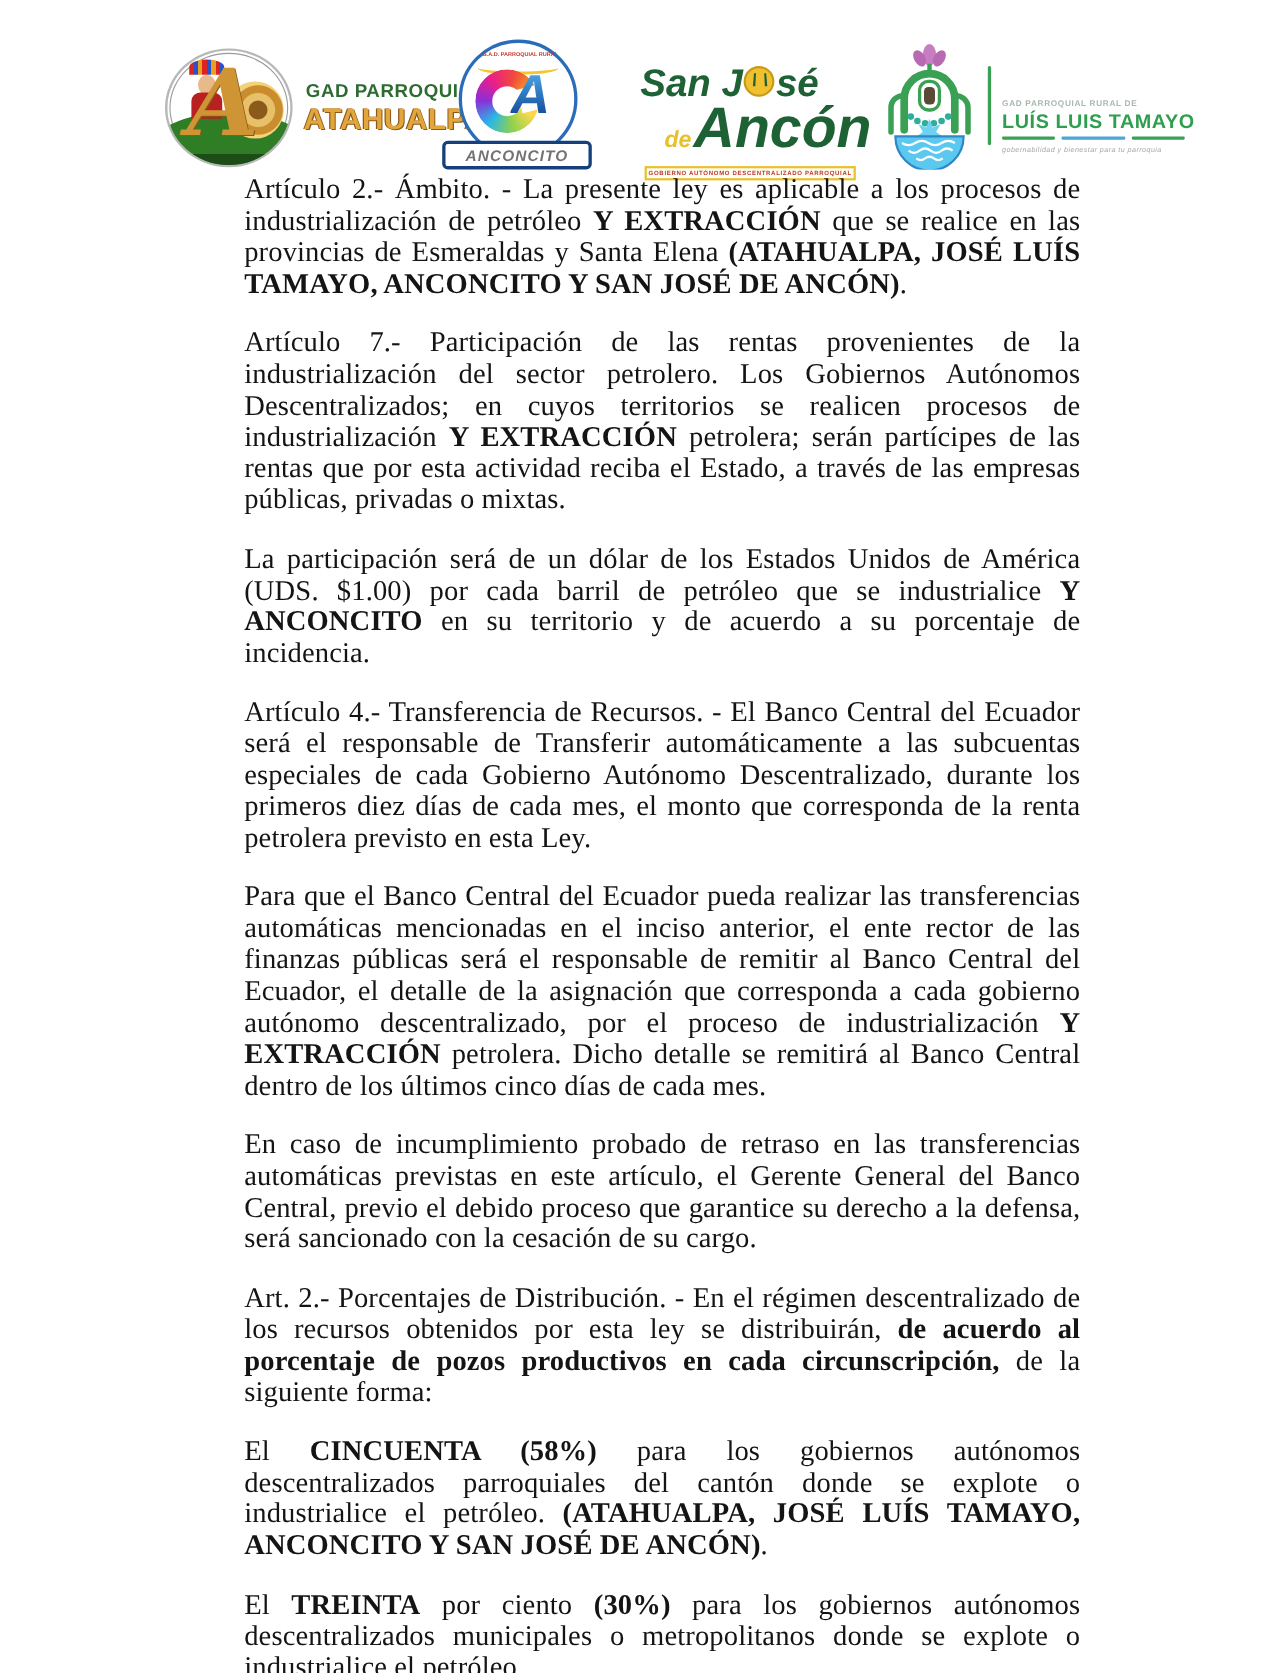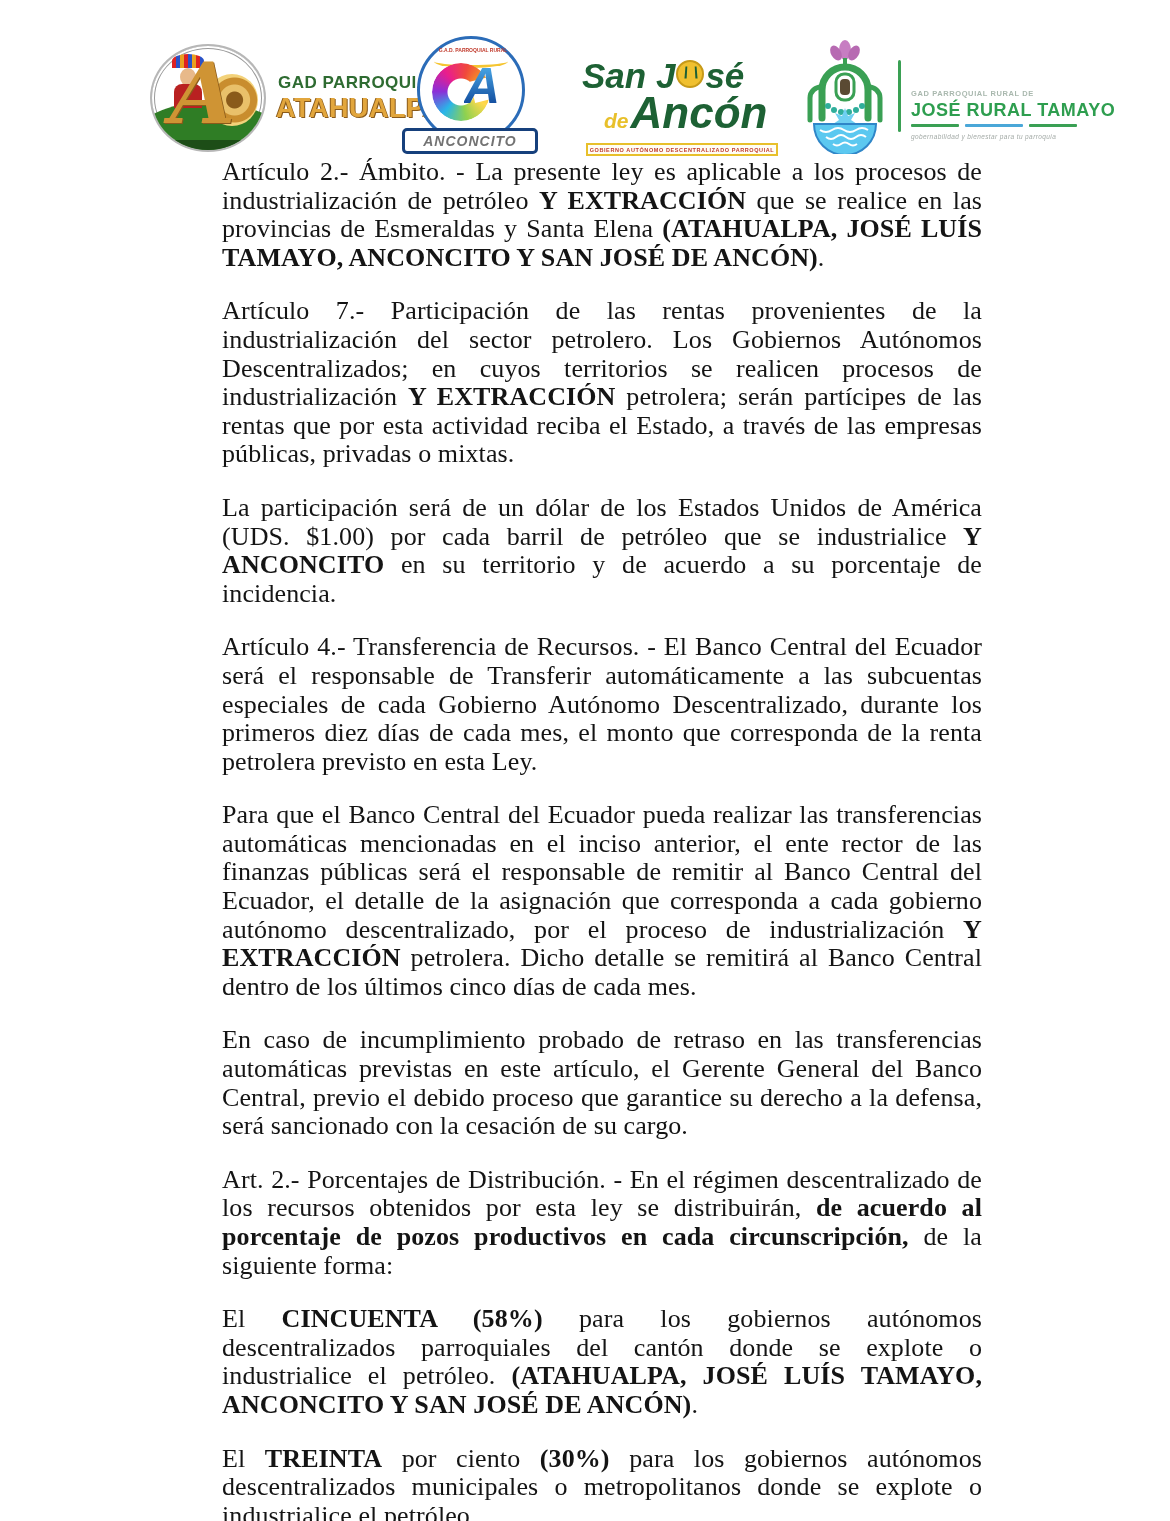--- a/index.html
+++ b/index.html
@@ -55,21 +55,21 @@
     display:flex;align-items:center;justify-content:center;
     font-family:"Liberation Sans",sans-serif;font-style:italic;font-weight:800;font-size:14px;color:#737373;letter-spacing:1px;}
 
   
   .logo-ancon{position:absolute;left:582px;top:58px;width:200px;height:96px;font-style:italic;}
   .sja-line1{display:flex;align-items:center;font-family:"Liberation Sans",sans-serif;font-weight:800;font-size:35px;color:#1d6134;line-height:1;}
   .sja-badge{display:inline-block;width:24px;height:24px;border-radius:50%;background:#f0c02f;border:2px solid #c79a18;margin:0 1px;position:relative;top:-2px;}
   .sja-badge::after{content:"";position:absolute;left:7px;top:4px;width:8px;height:12px;border-left:2px solid #1d6134;border-right:2px solid #1d6134;transform:perspective(10px) rotateX(8deg);}
   .sja-line2{display:flex;align-items:baseline;margin-top:-2px;margin-left:22px;line-height:1;}
   .sja-de{font-family:"Liberation Sans",sans-serif;font-weight:800;font-size:21px;color:#e8c02b;margin-right:2px;margin-top:12px;}
-  .sja-ancon{font-family:"Liberation Sans",sans-serif;font-weight:800;font-size:44px;color:#1d6134;}
+  .sja-ancon{font-family:"Liberation Sans",sans-serif;font-weight:800;font-size:52px;color:#1d6134;}
   .sja-banner{margin-top:8px;margin-left:4px;width:188px;border:2px solid #e8c02b;background:#fffef5;
     font-style:normal;font-family:"Liberation Sans",sans-serif;font-weight:700;font-size:5.5px;color:#c0392b;
     letter-spacing:0.6px;text-align:center;padding:1.5px 0;white-space:nowrap;}
 
   
   .logo-tamayo{position:absolute;left:798px;top:36px;width:250px;height:120px;display:flex;align-items:center;}
   .jlt-emblem{flex:none;}
   .jlt-divider{width:3px;height:72px;background:#3aa054;border-radius:2px;margin:0 10px 0 6px;flex:none;}
   .jlt-text{display:flex;flex-direction:column;align-items:flex-start;margin-top:36px;}
   .jlt-super{font-family:"Liberation Sans",sans-serif;font-size:7.5px;font-weight:700;color:#a9b8ae;letter-spacing:0.6px;margin-bottom:2px;white-space:nowrap;}
@@ -158,21 +158,21 @@
       <path d="M47 70 l3 8 l7 -3 l-4 7 l6 4 l-8 1 l1 8 l-5 -6 l-5 6 l1 -8 l-8 -1 l6 -4 l-4 -7 l7 3 z" fill="#6fd0f2"></path>
 
       <path d="M16 86 a31 31 0 0 0 62 0 z" fill="#5bc8f0" stroke="#2f86c8" stroke-width="2"></path>
       <path d="M22 92 q6 4 12 0 t12 0 t12 0 t12 0" stroke="#ffffff" stroke-width="2" fill="none"></path>
       <path d="M28 99 q5 4 10 0 t10 0 t10 0 t10 0" stroke="#ffffff" stroke-width="2" fill="none"></path>
       <path d="M35 106 q4 3 8 0 t8 0 t8 0" stroke="#ffffff" stroke-width="2" fill="none"></path>
     </svg>
     <div class="jlt-divider"></div>
     <div class="jlt-text">
       <div class="jlt-super">GAD PARROQUIAL RURAL DE</div>
-      <div class="jlt-title">JOSÉ RURAL TAMAYO</div>
+      <div class="jlt-title">LUÍS LUIS TAMAYO</div>
       <div class="jlt-bars">
         <div class="jlt-bar g"></div>
         <div class="jlt-bar b"></div>
         <div class="jlt-bar g"></div>
       </div>
       <div class="jlt-tagline">gobernabilidad y bienestar para tu parroquia</div>
     </div>
   </div>
 
 </div>

